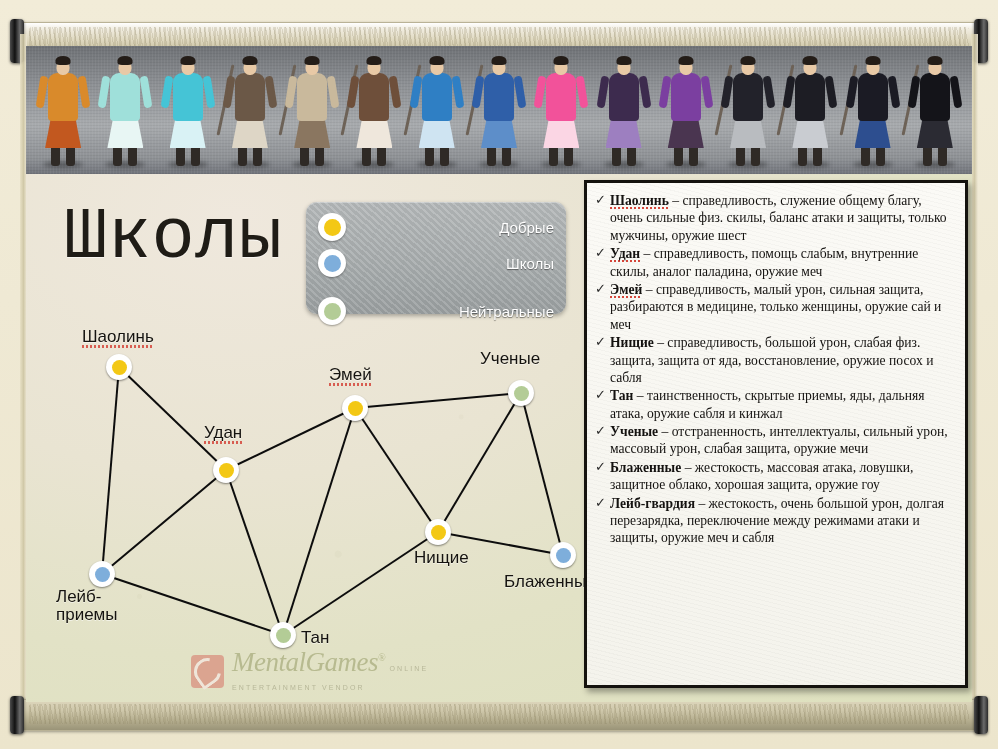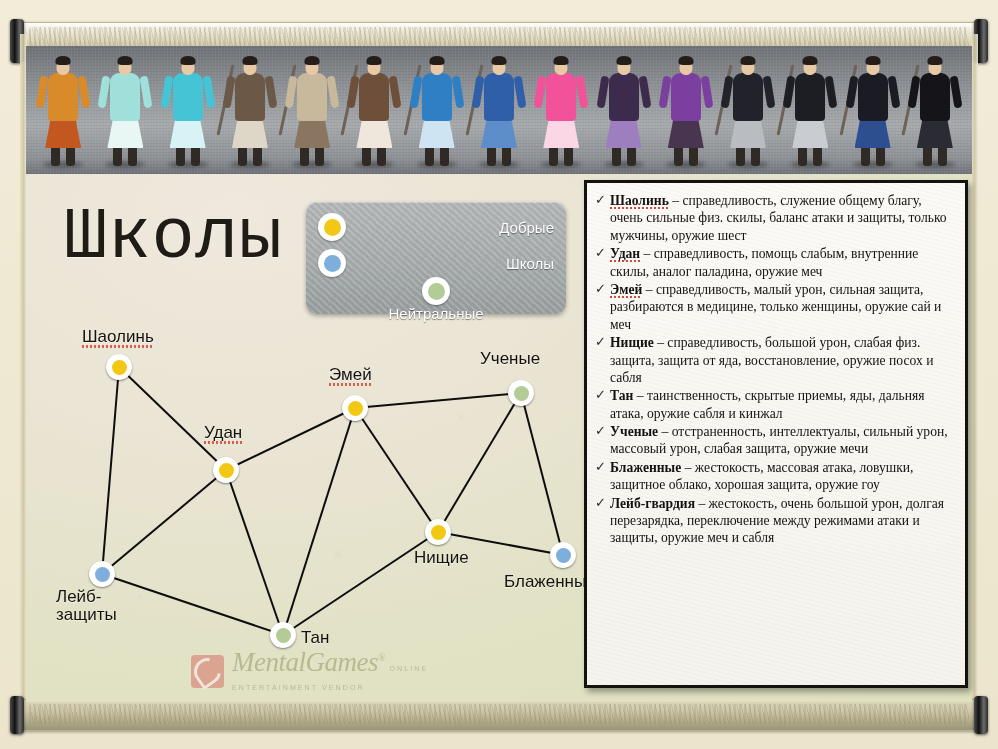--- a/index.html
+++ b/index.html
@@ -104,21 +104,21 @@
   
   #legend{
     position:absolute;left:280px;top:28px;width:260px;height:112px;
     border-radius:11px;
     background:
       repeating-linear-gradient(42deg,rgba(255,255,255,.10) 0 2px,rgba(0,0,0,.045) 2px 5px),
       linear-gradient(180deg,#b5b9ba 0%,#a8adae 55%,#9ba0a1 100%);
     box-shadow:0 2px 4px rgba(0,0,0,.30), inset 0 1px 0 rgba(255,255,255,.35);
   }
   .leg-row{position:absolute;left:12px;width:236px;height:34px;display:flex;align-items:center;}
-  .leg-row.r0{top:8px;} .leg-row.r1{top:44px;} .leg-row.r2{top:75px;flex-direction:column;}
+  .leg-row.r0{top:8px;} .leg-row.r1{top:44px;} .leg-row.r2{top:92px;}
   .leg-dot{
     width:28px;height:28px;border-radius:50%;
     background:#fff;box-shadow:0 1px 2px rgba(0,0,0,.35);
     display:flex;align-items:center;justify-content:center;flex:0 0 auto;
   }
   .leg-dot i{display:block;width:17px;height:17px;border-radius:50%;}
   .leg-label{
     flex:1;text-align:right;color:#ffffff;font-size:15px;
     text-shadow:0 1px 1px rgba(0,0,0,.45);
   }
@@ -455,21 +455,21 @@
           </div>
           <div class="nlabel" style="left: 388px; top: 225px;">Нищие</div>
           <div class="node" style="left: 537px; top: 231px;">
             <i style="background:#7eaedb"></i>
           </div>
           <div class="nlabel" style="left: 478px; top: 249px;">Блаженные</div>
           <div class="node" style="left: 76px; top: 250px;">
             <i style="background:#7eaedb"></i>
           </div>
           <div class="nlabel" style="left: 30px; top: 264px;">Лейб-
-защиты</div>
+приемы</div>
           <div class="node" style="left: 257px; top: 311px;">
             <i style="background:#b3cc96"></i>
           </div>
           <div class="nlabel" style="left: 275px; top: 305px;">Тан</div>
         </div>
     </div>
 
     <div id="logo">
       <span class="mark">
         <span class="spiral"></span>

